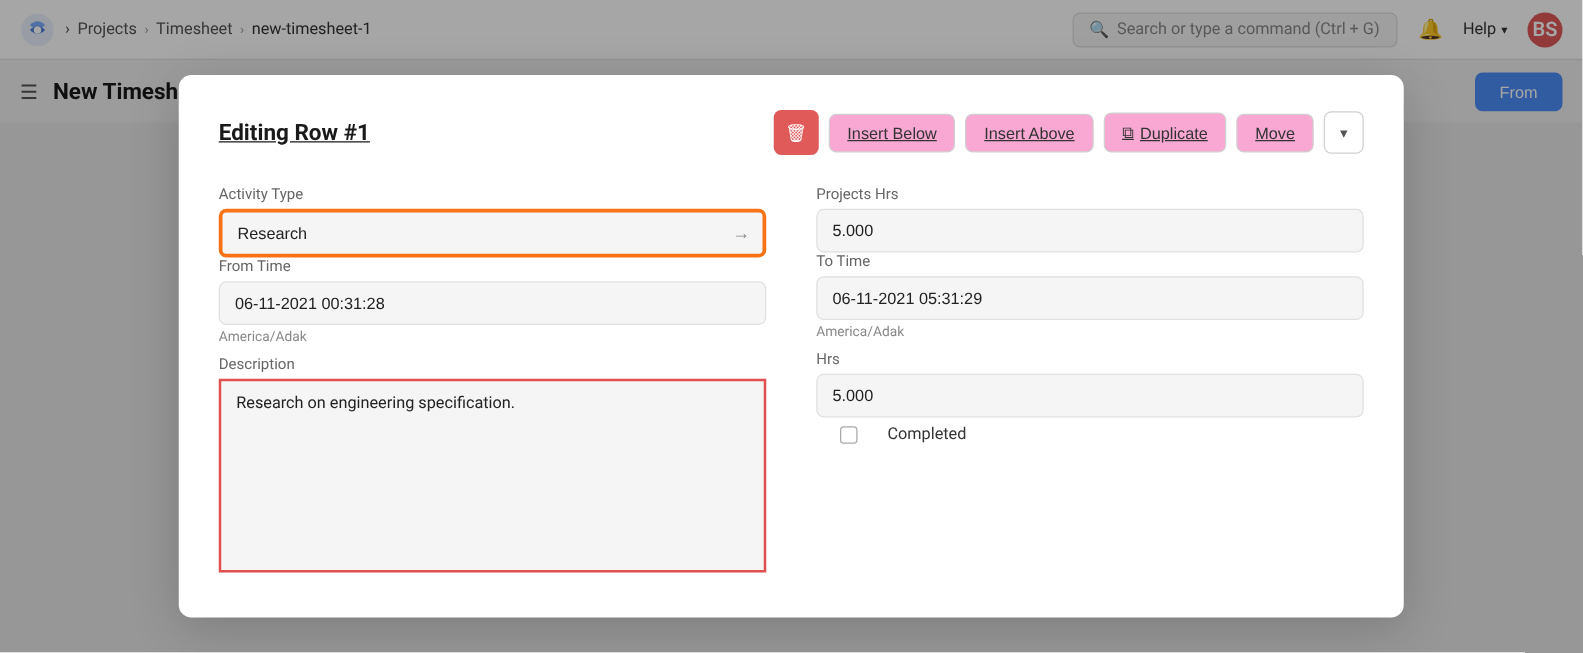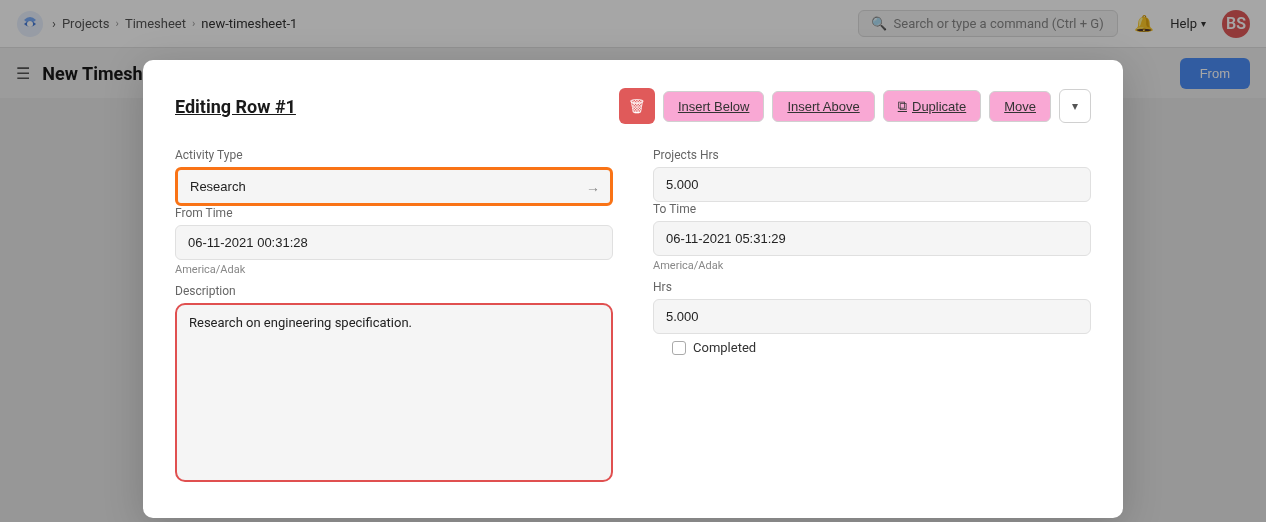--- a/index.html
+++ b/index.html
@@ -257,35 +257,35 @@
     }
 
     
     .description-field {
       margin-bottom: 0;
     }
     .description-textarea {
       width: 100%;
       background: #f5f5f5;
       border: 2px solid #e05050;
-      border-radius: 10px;
+      border-radius: 0;
       padding: 10px 12px;
       font-size: 13px;
       color: #222;
       resize: none;
-      height: 179px;
+      height: 155px;
       outline: none;
       font-family: inherit;
     }
 
     
     .checkbox-group {
       display: flex;
       align-items: center;
-      gap: 7px;
+      gap: 24px;
       margin-top: 6px;
       padding-left: 19px;
     }
     .checkbox-box {
       width: 14px;
       height: 14px;
       border: 1.5px solid #aaa;
       border-radius: 3px;
       background: #fff;
       flex-shrink: 0;

